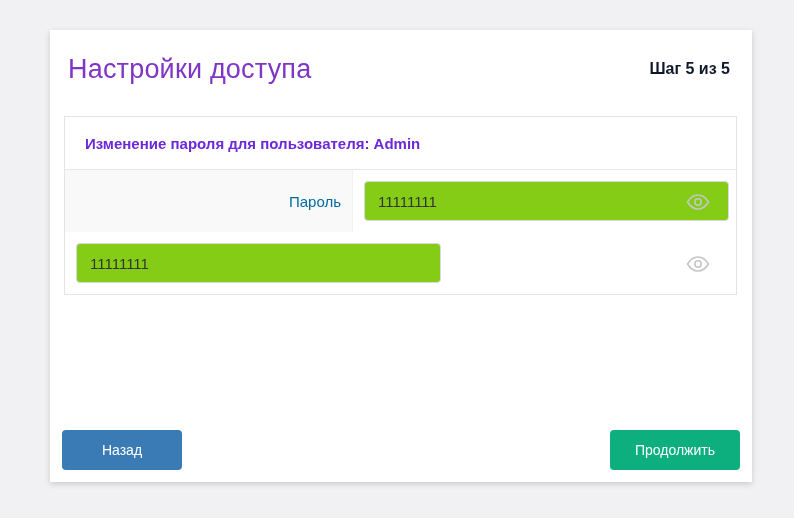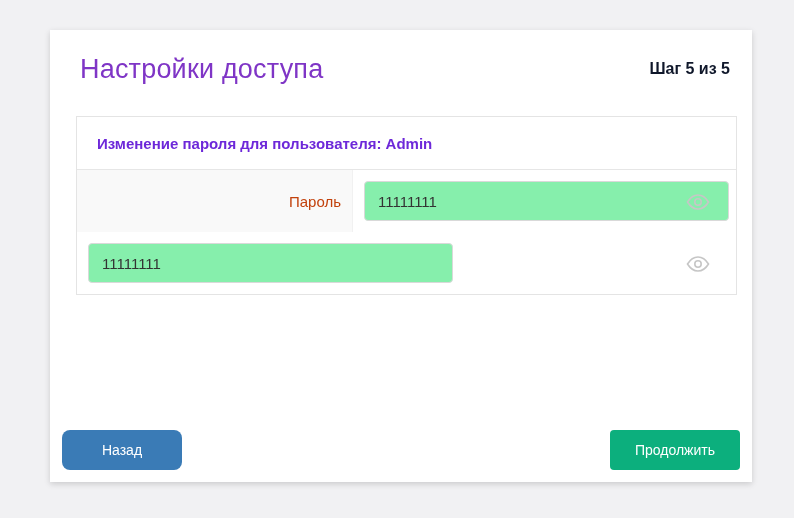--- a/index.html
+++ b/index.html
@@ -8,21 +8,20 @@
     font-family: "Liberation Sans", sans-serif;
     background: #f1f1f3;
     overflow: hidden;
   }
   .card {
     position: absolute;
     left: 50px; top: 30px;
     width: 702px; height: 452px;
     background: #ffffff;
     box-shadow: 0 2px 6px rgba(0,0,0,0.16);
-    padding-left: 12px;
   }
   .title-row {
     display: flex;
     justify-content: space-between;
     align-items: center;
     padding: 22px 22px 0 18px;
   }
   .page-title {
     font-size: 27px;
     line-height: 34px;
@@ -61,38 +60,38 @@
     width: 290px;
     background: #f9f9f9;
     border-right: 1px solid #f1f1f1;
     display: flex;
     align-items: center;
     justify-content: flex-end;
     padding-right: 11px;
   }
   .field-label {
     font-size: 15px;
-    color: #c2410c;
+    color: #0369a1;
   }
   .input-cell {
     flex: 1;
     padding: 11px 7px 11px 11px;
     position: relative;
   }
   .text-input {
     width: 365px;
     height: 40px;
     border: 1px solid #d9d9d9;
     border-radius: 4px;
     padding: 0 40px 0 13px;
     font-size: 15px;
     color: #333333;
     font-family: "Liberation Sans", sans-serif;
     outline: none;
-    background: #86efac;
+    background: #84cc16;
   }
   .eye-btn {
     position: absolute;
     right: 26px;
     top: 23px;
     width: 24px;
     height: 18px;
     background: none;
     border: none;
     cursor: pointer;
@@ -111,21 +110,20 @@
     border-radius: 4px;
     font-size: 14px;
     color: #ffffff;
     font-family: "Liberation Sans", sans-serif;
     cursor: pointer;
   }
   .btn-back {
     left: 12px;
     width: 120px;
     background: #3a7bb6;
-    border-radius: 8px;
   }
   .btn-continue {
     right: 12px;
     width: 130px;
     background: #0caf7d;
   }
 </style>
 </head>
 <body>
 

